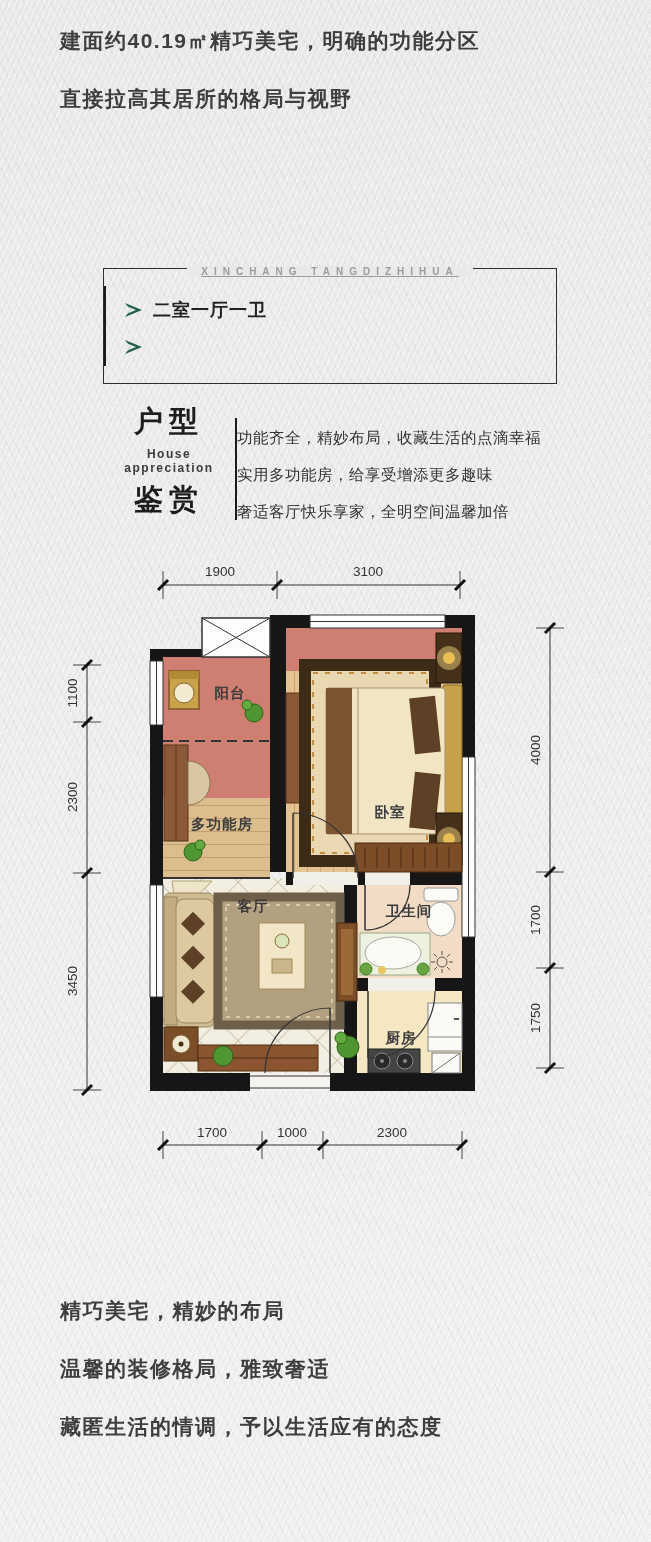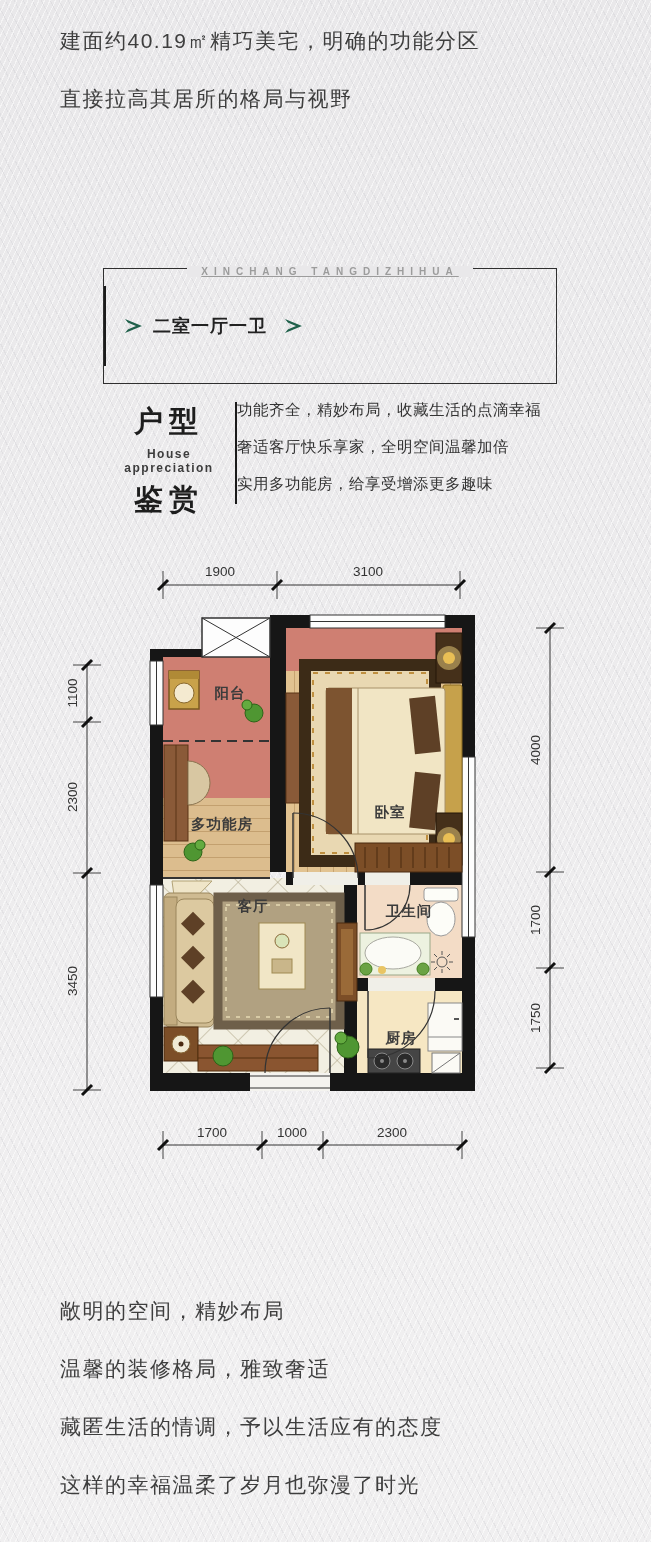--- a/index.html
+++ b/index.html
@@ -5,36 +5,36 @@
   html,body{margin:0;padding:0;background:#f2f1f2;}
   .poster{
     position:relative;width:651px;height:1542px;overflow:hidden;
     background-color:#eceaec;
     background-image:
       repeating-linear-gradient(115deg, rgba(255,255,255,0.55) 0 1px, rgba(255,255,255,0) 1px 5px),
       repeating-linear-gradient(63deg, rgba(185,185,192,0.20) 0 1px, rgba(255,255,255,0) 1px 8px),
       linear-gradient(#e9e8ea, #f0eff0 86%);
     font-family:"Liberation Sans", sans-serif;
   }
-  .copy p{margin:0 0 36px;font-size:21px;line-height:22px;color:#3e3e3e;letter-spacing:1.5px;font-weight:400;}
+  .copy p{margin:0 0 36px;font-size:21px;line-height:22px;color:#3e3e3e;letter-spacing:1.5px;font-weight:700;}
   .intro{position:absolute;left:60px;top:30px;}
   .outro{position:absolute;left:60px;top:1300px;}
 
   .unit-box{position:absolute;left:103px;top:268px;width:452px;height:114px;border:1px solid #2f2f2f;}
   .brand{position:absolute;top:-8px;left:0;right:0;text-align:center;}
   .brand span{display:inline-block;background:#e9e8ea;padding:0 14px;font-size:10px;letter-spacing:6px;color:#9c9c9c;font-weight:bold;text-decoration:underline;}
   .unit-inner{display:flex;align-items:center;height:100%;}
   .unit-title{flex:0 0 252px;text-align:center;font-size:50px;font-weight:bold;color:#1b1b1b;line-height:1;white-space:nowrap;}
   .unit-title sup{font-size:24px;vertical-align:18px;}
   .vdiv{width:2px;height:80px;background:#1b1b1b;}
-  .specs{flex:1;padding-left:18px;display:flex;gap:17px;align-items:center;}
+  .specs{flex:1;padding-left:18px;display:flex;flex-direction:column;gap:17px;}
   .spec{display:flex;align-items:center;gap:10px;font-size:18px;color:#222;font-weight:bold;letter-spacing:1px;white-space:nowrap;}
   .spec svg{flex:0 0 auto;}
 
-  .appre{position:absolute;left:103px;top:402px;width:452px;display:flex;align-items:flex-start;}
+  .appre{position:absolute;left:103px;top:402px;width:452px;display:flex;align-items:flex-end;}
   .appre-left{flex:0 0 132px;text-align:center;color:#1d1d1d;}
   .appre-cn{font-family:"Liberation Serif", serif;font-size:29px;font-weight:bold;letter-spacing:6px;}
   .appre-en{font-size:12px;letter-spacing:1.5px;color:#3c3c3c;margin:5px 0;font-weight:bold;}
   .appre-div{width:2px;height:102px;background:#1b1b1b;}
   .appre-lines{}
   .appre-lines p{margin:0 0 21px;font-size:15.5px;line-height:16px;color:#333;letter-spacing:0.5px;font-weight:500;}
   .appre-lines p:last-child{margin-bottom:0;}
 
   .plan{position:absolute;left:60px;top:545px;}
   .plan text.dim{font-size:13.5px;fill:#333;font-family:"Liberation Sans",sans-serif;}
@@ -81,22 +81,22 @@
 
   <div class="appre">
     <div class="appre-left">
       <div class="appre-cn">户型</div>
       <div class="appre-en">House appreciation</div>
       <div class="appre-cn">鉴赏</div>
     </div>
     <div class="appre-div"></div>
     <div class="appre-lines">
       <p>功能齐全，精妙布局，收藏生活的点滴幸福</p>
+      <p>实用多功能房，给享受增添更多趣味</p>
       <p>奢适客厅快乐享家，全明空间温馨加倍</p>
-      <p>实用多功能房，给享受增添更多趣味</p>
     </div>
   </div>
 
   <div class="plan">
   <svg width="540" height="640" viewBox="0 0 540 640">
     <defs>
       <pattern id="woodV" width="13" height="13" patternUnits="userSpaceOnUse">
         <line x1="0.5" y1="0" x2="0.5" y2="13" stroke="rgba(150,105,55,0.35)" stroke-width="1"></line>
       </pattern>
       <pattern id="woodH" width="13" height="13" patternUnits="userSpaceOnUse">
@@ -372,19 +372,18 @@
       <line class="cross" x1="476" y1="523" x2="504" y2="523"></line>
           <line class="tick" x1="485" y1="528" x2="495" y2="518"></line>
       <text class="dim" transform="translate(480,205) rotate(-90)" text-anchor="middle">4000</text>
       <text class="dim" transform="translate(480,375) rotate(-90)" text-anchor="middle">1700</text>
       <text class="dim" transform="translate(480,473) rotate(-90)" text-anchor="middle">1750</text>
     </g>
   </svg>
   </div>
 
   <div class="copy outro">
-    <p>敞明的空间，精妙布局</p>
+    <p>精巧美宅，精妙的布局</p>
     <p>温馨的装修格局，雅致奢适</p>
     <p>藏匿生活的情调，予以生活应有的态度</p>
-    <p>这样的幸福温柔了岁月也弥漫了时光</p>
   </div>
 
 </div>
 
 </body></html>

